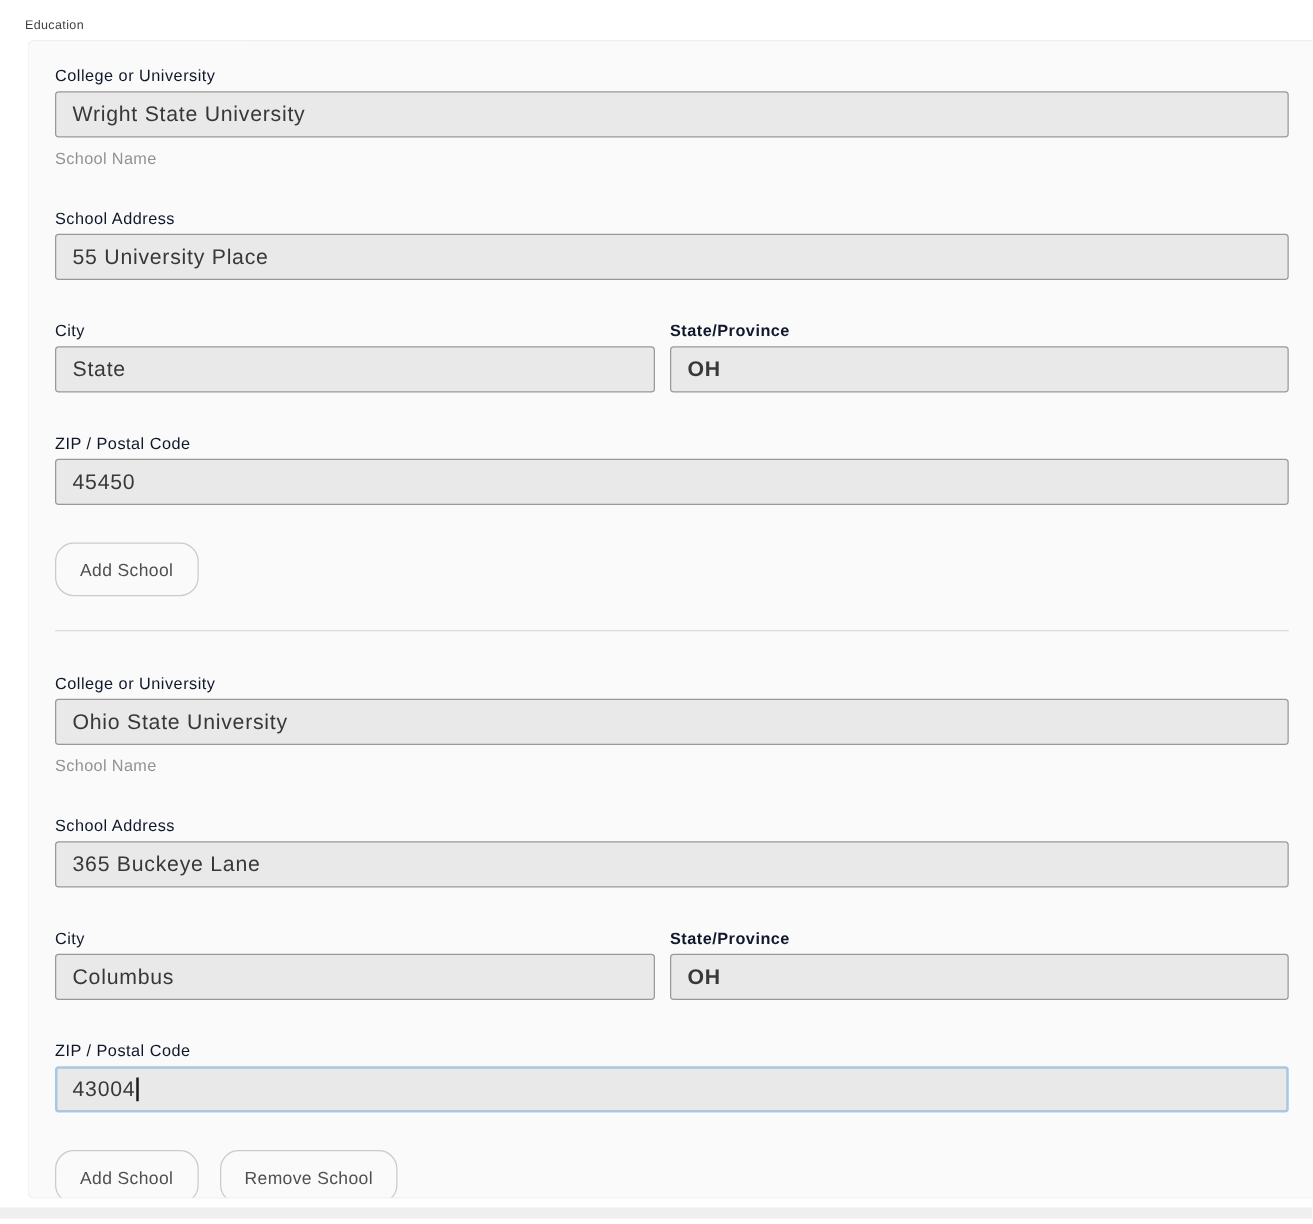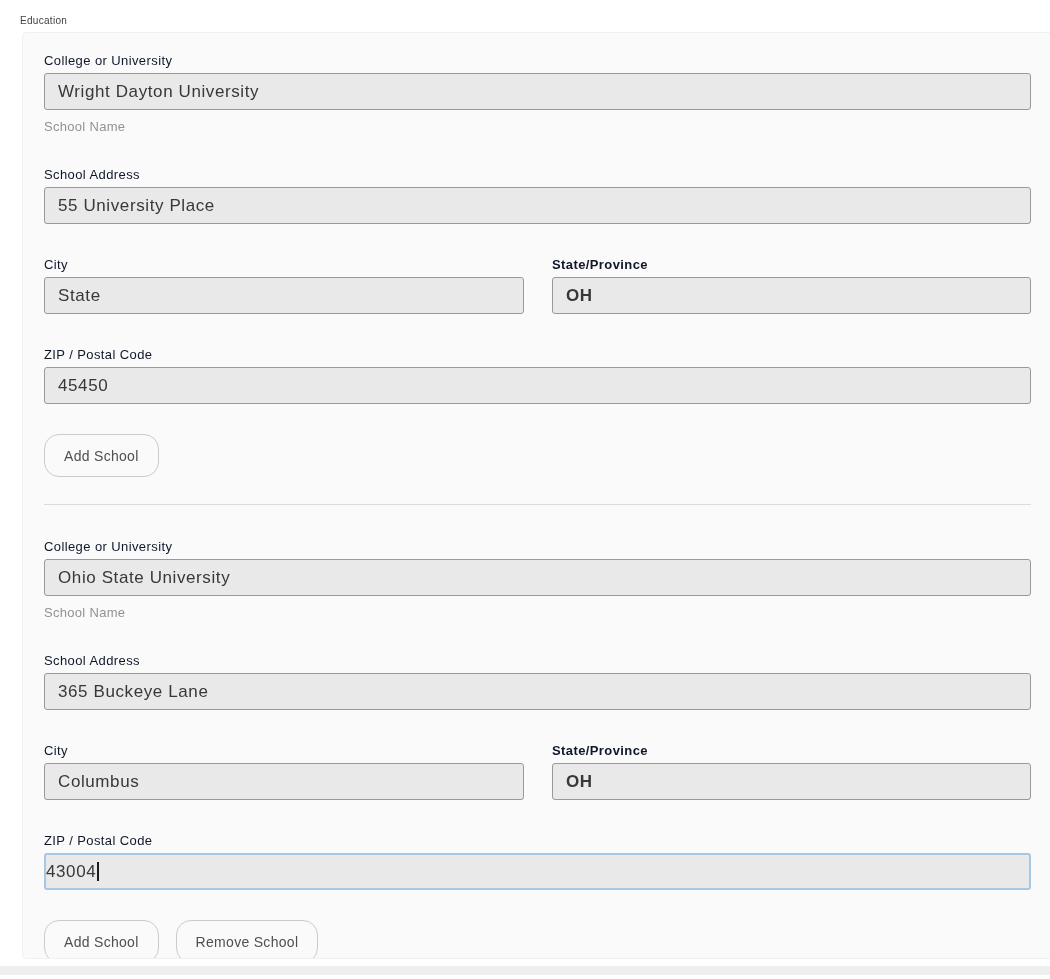--- a/index.html
+++ b/index.html
@@ -30,25 +30,25 @@
   }
   .f-input {
     height:37px; width:100%;
     background:#e9e9e9;
     border:1px solid #999999; border-radius:3px;
     display:flex; align-items:center;
     padding:0 13px;
     font-size:17px; color:#383838; letter-spacing:0.6px;
     cursor:text;
   }
-  .f-input.focused { border:2px solid #a7c7e2; padding:0 0; }
+  .f-input.focused { border:2px solid #a7c7e2; padding:0 12px; }
   .caret { display:inline-block; width:2px; height:19px; background:#1b1b1b; margin-left:1px; }
   .f-helper { font-size:13px; color:#929292; letter-spacing:0.3px; margin-top:9px; }
 
-  .row { display:flex; gap:28px; }
+  .row { display:flex; gap:12px; }
   .col-city { width:480px; flex:none; }
   .col-state { flex:1;font-weight:bold; }
 
   .btn-row { display:flex; gap:17px; margin-top:30px; }
   .btn {
     height:43px; padding:0 19px;
     display:inline-flex; align-items:center;
     background:transparent;
     border:1px solid #cbcbcb; border-radius:15px;
     font-family:inherit; font-size:14px; color:#4f4f4f; letter-spacing:0.3px;
@@ -63,21 +63,21 @@
 <body>
 
 <div class="section-title">Education</div>
 
 <div class="card">
 
   <div>
     <div class="group">
       <span class="f-label">College or University</span>
       <div class="f-input">
-        <span>Wright Dayton University</span>
+        <span>Wright State University</span>
       </div>
       <div class="f-helper">School Name</div>
     </div>
 
     <div class="group">
       <span class="f-label">School Address</span>
       <div class="f-input">
         <span>55 University Place</span>
       </div>
     </div>

